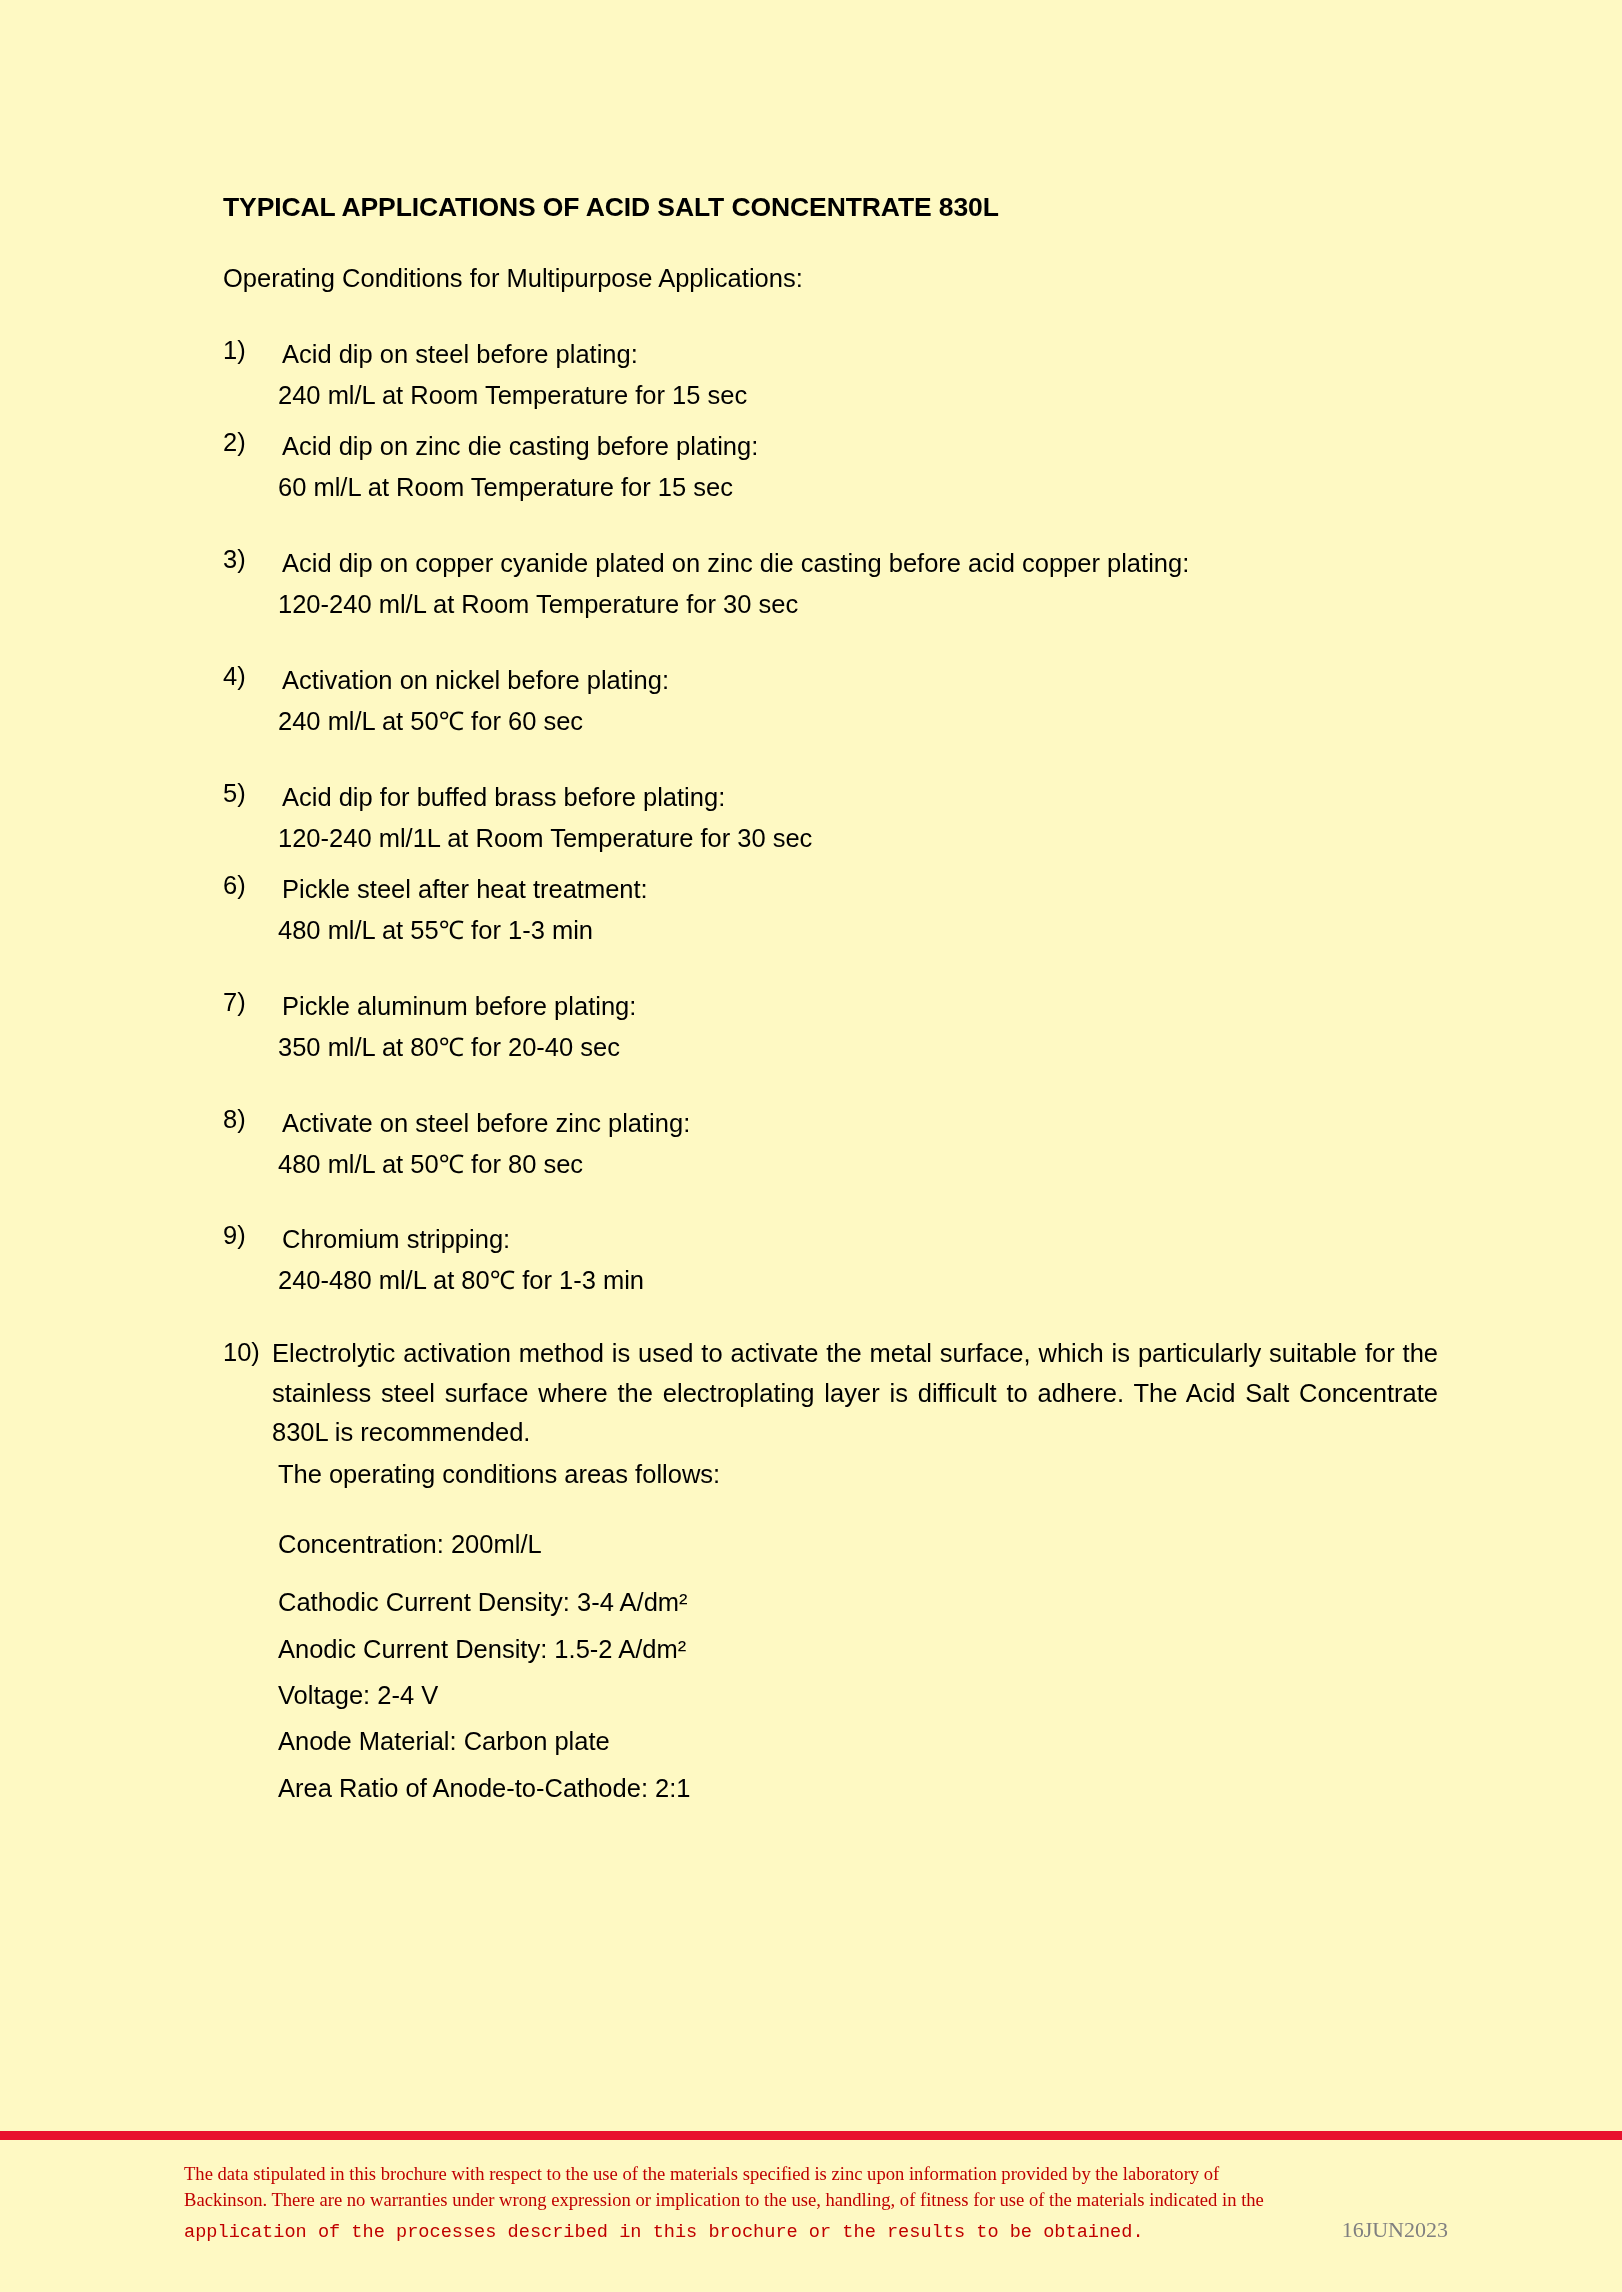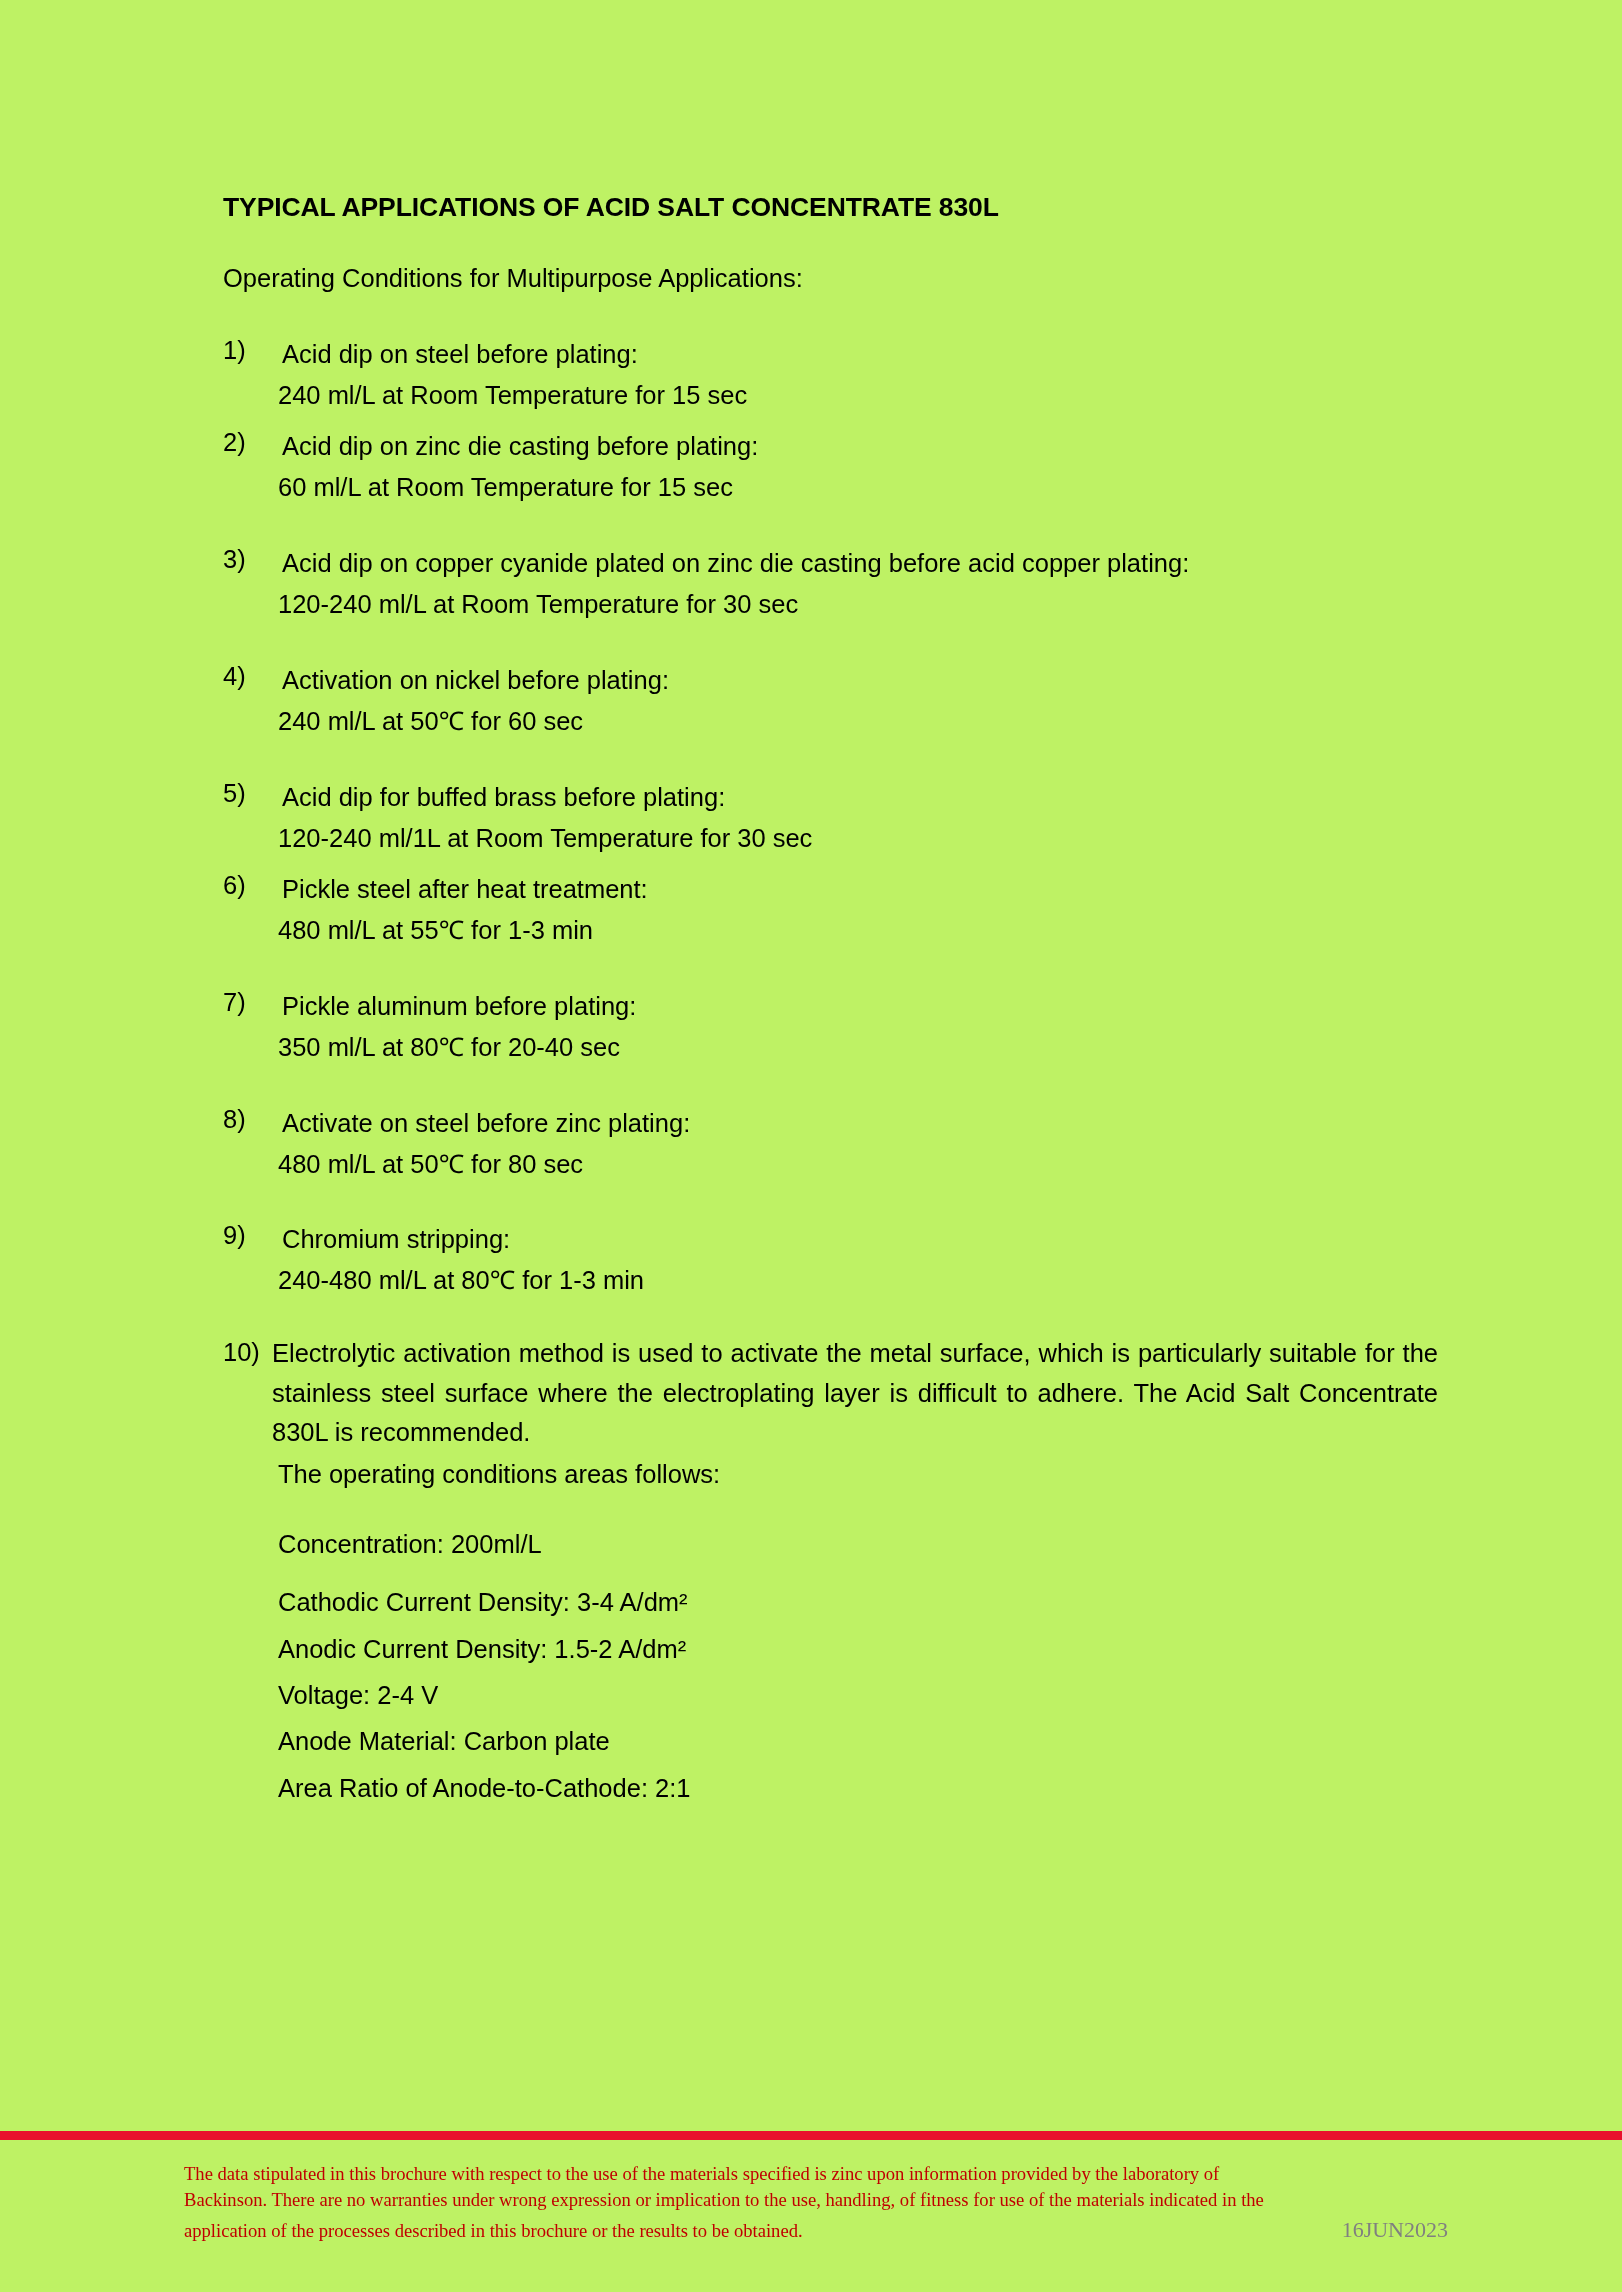--- a/index.html
+++ b/index.html
@@ -4,21 +4,21 @@
 <style>
   html, body {
     margin: 0;
     padding: 0;
     background: #ffffff;
   }
   .page {
     position: relative;
     width: 1622px;
     height: 2293px;
-    background: #bef264;
+    background: #fef9c3;
     font-family: "Liberation Sans", sans-serif;
     color: #000000;
     box-sizing: border-box;
     overflow: hidden;
   }
   .content {
     position: absolute;
     left: 223px;
     top: 192px;
     width: 1215px;
@@ -112,21 +112,21 @@
     font-size: 18.6px;
     line-height: 1.42;
     text-align: justify;
     margin: 0;
   }
   .footer-row {
     display: flex;
     align-items: baseline;
     justify-content: space-between;
   }
-  .footer-row .footer-text { flex: 0 1 auto; text-align: left; }
+  .footer-row .footer-text { flex: 0 1 auto; text-align: left; font-family: Liberation Mono, monospace; }
   .footer-date {
     color: #808080;
     font-family: "Liberation Serif", serif;
     font-size: 22px;
     line-height: 1.42;
     white-space: nowrap;
     margin-left: 28px;
   }
 </style>
 </head>

